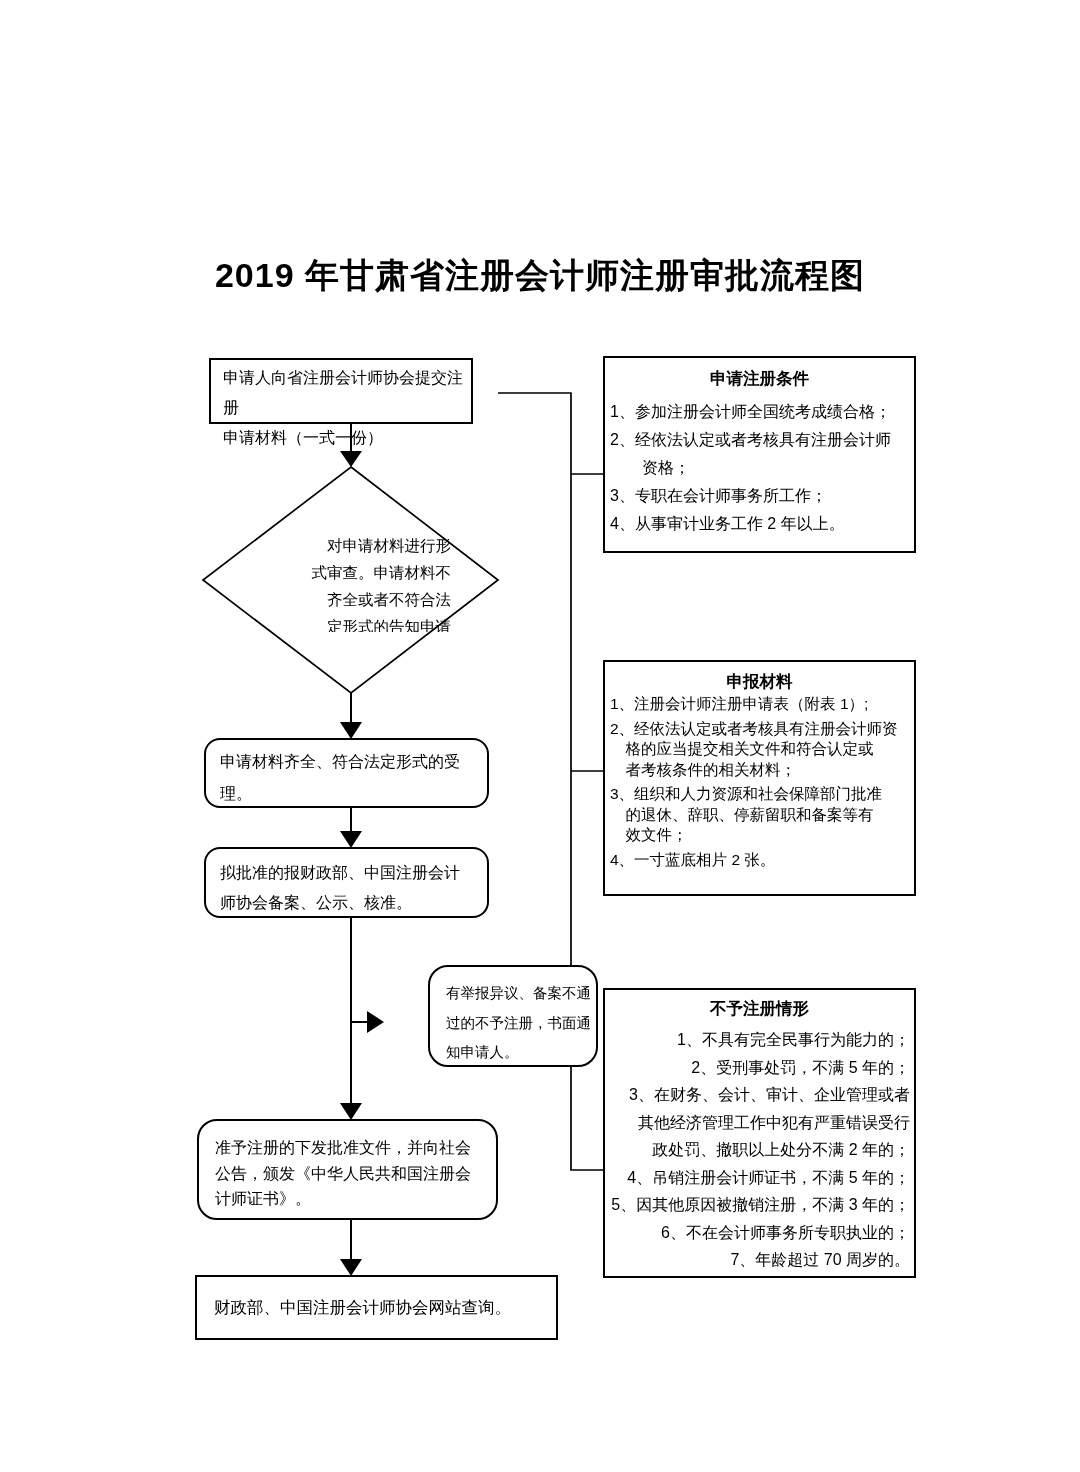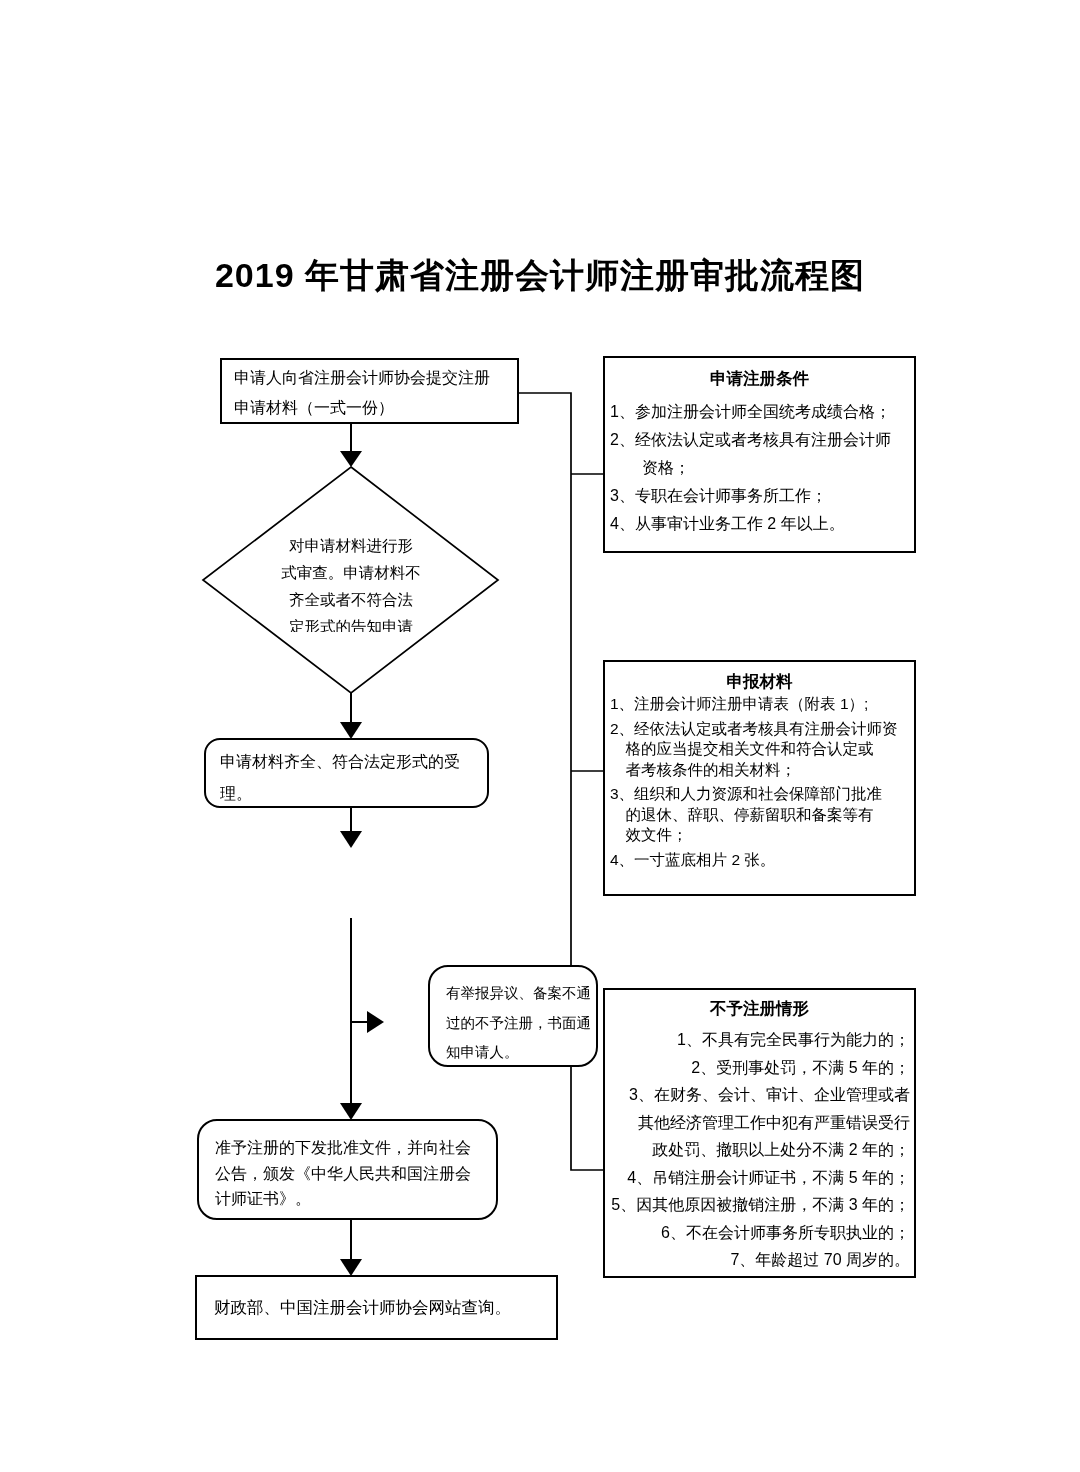--- a/index.html
+++ b/index.html
@@ -12,31 +12,31 @@
     font-size:34px; font-weight:bold; letter-spacing:1px;
   }
   svg.lines { position:absolute; left:0; top:0; width:1080px; height:1472px; }
   .conn { fill:none; stroke:#000; stroke-width:1.7; }
   .diamond-shape { fill:#ffffff; stroke:#000; stroke-width:1.7; }
   .arrow line { stroke:#000; stroke-width:2; }
   .arrow polygon { fill:#000; stroke:none; }
 
   .box { position:absolute; box-sizing:border-box; border:2px solid #000; background:#fff;
          white-space:pre-line; font-size:16px; }
-  .box-submit  { left:220px; top:358px;  width:299px; height:66px;  padding:3px 8px 12px 12px; line-height:30px; }
+  .box-submit  { left:209px; top:358px;  width:264px; height:66px;  padding:3px 8px 12px 12px; line-height:30px; }
   .box-accept  { left:204px; top:738px;  width:285px; height:70px;  padding:6px 6px 0 14px; line-height:32px; border-radius:16px; }
   .box-record  { left:204px; top:847px;  width:285px; height:71px;  padding:9px 6px 0 14px; line-height:30px; border-radius:16px; }
   .box-reject  { left:383px; top:965px;  width:170px; height:102px; padding:12px 0 0 16px; line-height:29.5px; font-size:14.5px; border-radius:20px;margin-left:45px; }
   .box-approve { left:197px; top:1119px; width:301px; height:101px; padding:14px 6px 0 16px; line-height:25.5px; border-radius:20px;font-family:Liberation Serif, serif; }
   .box-query   { left:195px; top:1275px; width:363px; height:65px;  padding-left:17px; font-size:16.5px;
                  display:flex; align-items:center; white-space:nowrap; }
 
   .diamond-text {
     position:absolute; left:251px; top:532px; width:200px; height:100px; overflow:hidden;
-    text-align:center; font-size:15.5px; line-height:27px; white-space:pre-line;
+    text-align:right; font-size:15.5px; line-height:27px; white-space:pre-line;
   }
 
   .panel { position:absolute; left:603px; width:313px; box-sizing:border-box;
            border:2px solid #000; background:#fff; }
   .panel-title { text-align:center; font-weight:bold; font-size:16.5px; line-height:24px; }
   .panel-items { padding:0 4px 0 5px; }
   .panel-item { white-space:pre-line; font-size:16px; }
 
   .panel-conditions { top:356px; height:197px; padding-top:8px; }
   .panel-conditions .panel-items { margin-top:8px; }
@@ -91,20 +91,22 @@
 申请材料（一式一份）</div>
 
   <div class="diamond-text">对申请材料进行形
 式审查。申请材料不
 齐全或者不符合法
 定形式的告知申请</div>
 
   <div class="box box-accept">申请材料齐全、符合法定形式的受
 理。</div>
 
+  <div class="box box-record">拟批准的报财政部、中国注册会计
+师协会备案、公示、核准。</div>
 
   <div class="box box-reject">有举报异议、备案不通
 过的不予注册，书面通
 知申请人。</div>
 
   <div class="box box-approve">准予注册的下发批准文件，并向社会
 公告，颁发《中华人民共和国注册会
 计师证书》。</div>
 
   <div class="box box-query">财政部、中国注册会计师协会网站查询。</div>

